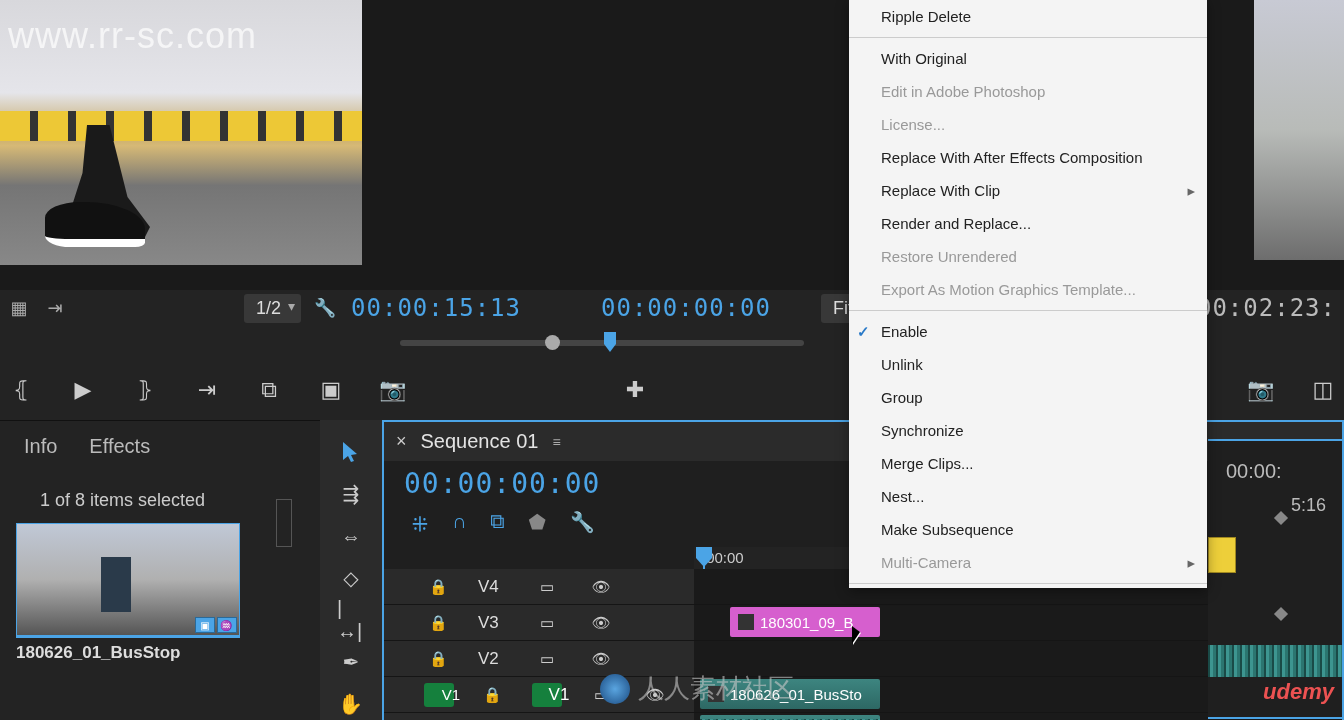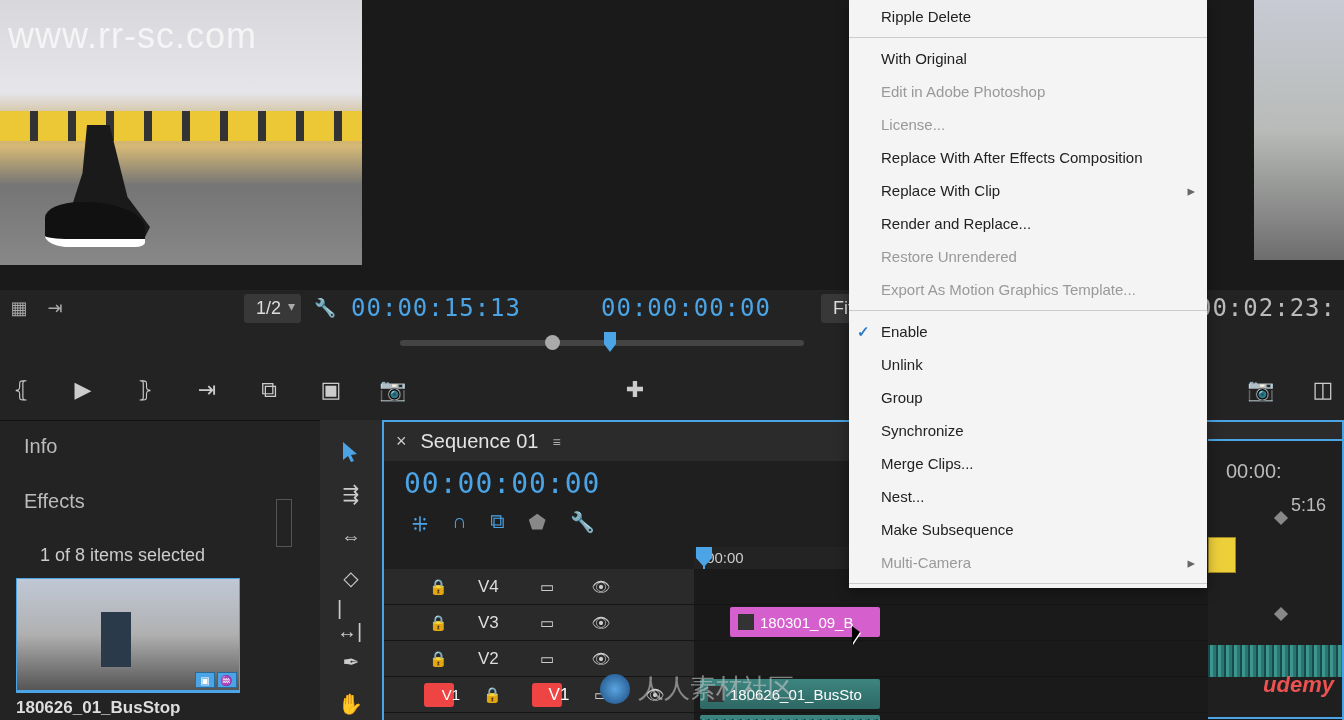--- a/index.html
+++ b/index.html
@@ -21,21 +21,21 @@
 .tc-blue{color:#4ba4e6;}
 .ico{width:22px;height:22px;color:#aaa;cursor:pointer;display:inline-flex;align-items:center;justify-content:center;font-size:18px;}
 .btn-row{height:60px;display:flex;align-items:center;gap:40px;padding:0 10px;background:#232323;}
 .btn-row .ico{font-size:22px;color:#ccc;}
 .slider-row{height:34px;position:relative;background:#232323;padding:0 540px 0 400px;}
 .slider-track{position:relative;top:14px;height:6px;background:#444;border-radius:3px;}
 .slider-thumb{position:absolute;top:-5px;width:15px;height:15px;border-radius:50%;background:#aaa;}
 .playhead-mini{position:absolute;top:-8px;width:12px;height:20px;background:#4ba4e6;clip-path:polygon(0 0,100% 0,100% 60%,50% 100%,0 60%);}
 .bottom-half{display:flex;height:300px;}
 .panel-left{width:320px;background:#232323;border-top:1px solid #111;}
-.tabs{display:flex;gap:32px;padding:14px 24px;font-size:20px;color:#bbb;flex-direction:column;}
+.tabs{display:flex;gap:32px;padding:14px 24px;font-size:20px;color:#bbb;}
 .sel-text{font-size:18px;color:#ccc;padding:18px 0 12px 40px;display:flex;align-items:center;}
 .media-thumb{position:relative;width:224px;height:115px;margin-left:16px;background:linear-gradient(180deg,#c0c8d6 0%,#b0b0b0 50%,#555 100%);border:1px solid #4ba4e6;border-bottom:3px solid #4ba4e6;}
 .media-thumb::before{content:"";position:absolute;left:38%;top:30%;width:30px;height:55px;background:#2a3a4a;}
 .badges{position:absolute;right:2px;bottom:2px;display:flex;gap:2px;}
 .badge{width:20px;height:16px;background:#4ba4e6;border:1px solid #2a6a99;color:#fff;font-size:10px;display:flex;align-items:center;justify-content:center;}
 .media-label{font-size:17px;padding:5px 16px;color:#ddd;font-weight:bold;}
 .optbtn{position:absolute;right:28px;top:78px;width:16px;height:48px;border:1px solid #555;}
 .toolcol{width:62px;background:#2b2b2b;display:flex;flex-direction:column;align-items:center;gap:18px;padding-top:20px;}
 .toolcol .tool{width:28px;height:24px;color:#ccc;font-size:20px;cursor:pointer;display:flex;align-items:center;justify-content:center;}
 .toolcol .tool.active{color:#4ba4e6;}
@@ -51,40 +51,40 @@
 .tl-tools .ti{font-size:20px;color:#4ba4e6;cursor:pointer;}
 .tl-tools .ti.off{color:#888;}
 .tl-ruler{position:relative;height:22px;background:#232323;margin-left:310px;}
 .ruler-mark{position:absolute;top:2px;font-size:15px;color:#ccc;}
 .ph{position:absolute;top:0;width:16px;height:20px;background:#4ba4e6;clip-path:polygon(0 0,100% 0,100% 55%,50% 100%,0 55%);}
 .ph-line{position:absolute;top:18px;width:2px;height:220px;background:#4ba4e6;}
 .tracks{position:relative;}
 .track{display:flex;height:36px;border-bottom:1px solid #151515;}
 .track-head{width:310px;display:flex;align-items:center;gap:24px;padding-left:40px;background:#2a2a2a;}
 .tbtn{width:30px;height:24px;display:flex;align-items:center;justify-content:center;color:#ccc;font-size:15px;cursor:pointer;}
-.tbtn.on{background:#ef4444;color:#fff;border-radius:3px;padding-left:24px;}
+.tbtn.on{background:#15803d;color:#fff;border-radius:3px;padding-left:24px;}
 .vlabel{font-size:17px;color:#ddd;min-width:30px;}
 .track-body{flex:1;background:#1a1a1a;position:relative;}
 .clip{position:absolute;top:2px;height:30px;border-radius:2px;font-size:15px;color:#fff;padding:4px 8px;display:flex;align-items:center;overflow:hidden;}
 .clip.magenta{background:#d65fce;}
 .clip.teal{background:linear-gradient(180deg,#3d8580 0%,#2d6864 100%);}
 .clip .fx{width:16px;height:16px;background:#333;margin-right:6px;display:inline-block;}
 .audio-wave{position:absolute;inset:4px 0;background:repeating-linear-gradient(90deg,#1a4a47 0 2px,#3d9590 2px 5px,#2b7570 5px 8px);}
 .ctx-menu{position:absolute;left:849px;top:0;width:358px;background:#f4f4f4;box-shadow:0 3px 12px rgba(0,0,0,.4);z-index:100;}
 .ctx-item{padding:8px 32px;font-size:15px;color:#222;cursor:pointer;position:relative;}
 .ctx-item.disabled{color:#999;}
 .ctx-item.checked::before{content:"✓";position:absolute;left:8px;color:#2a7ac8;font-weight:bold;}
 .ctx-sep{height:1px;background:#ccc;margin:4px 0;}
 .ctx-item .sub{position:absolute;right:12px;color:#666;}
 .cursor{position:absolute;left:852px;top:626px;width:18px;height:24px;z-index:200;}
 .cursor::before{content:"";position:absolute;width:0;height:0;border-left:8px solid #000;border-top:6px solid transparent;border-bottom:12px solid transparent;filter:drop-shadow(1px 1px 0 #fff);}
 .wm{position:absolute;top:15px;left:8px;font-size:36px;color:rgba(255,255,255,.7);font-weight:300;letter-spacing:1px;z-index:300;}
 .wm2{position:absolute;bottom:14px;left:600px;font-size:26px;color:rgba(200,200,200,.6);z-index:300;display:flex;align-items:center;gap:8px;}
 .wm2 .logo{width:30px;height:30px;border-radius:50%;background:radial-gradient(#5aa5e0,#1a4a80);display:inline-block;}
-.udemy{position:absolute;right:10px;bottom:22px;font-size:22px;color:#ec5252;z-index:300;font-style:italic;font-weight:bold;}
+.udemy{position:absolute;right:10px;bottom:15px;font-size:22px;color:#ec5252;z-index:300;font-style:italic;font-weight:bold;}
 .tl-right{position:absolute;right:0;top:439px;width:136px;height:280px;background:#1f1f1f;border:2px solid #4ba4e6;border-left:none;z-index:50;}
 .tl-right .tc2{font-size:20px;font-family:monospace;color:#bbb;padding:18px 18px;}
 .tl-right-clip{position:absolute;top:96px;left:0;width:28px;height:36px;background:#edcf3a;border:1px solid #a08820;}
 .tl-right .kf{position:absolute;width:10px;height:10px;background:#888;transform:rotate(45deg);}
 </style>
 </head>
 <body>
 
 <div class="wm">www.rr-sc.com</div>
 

